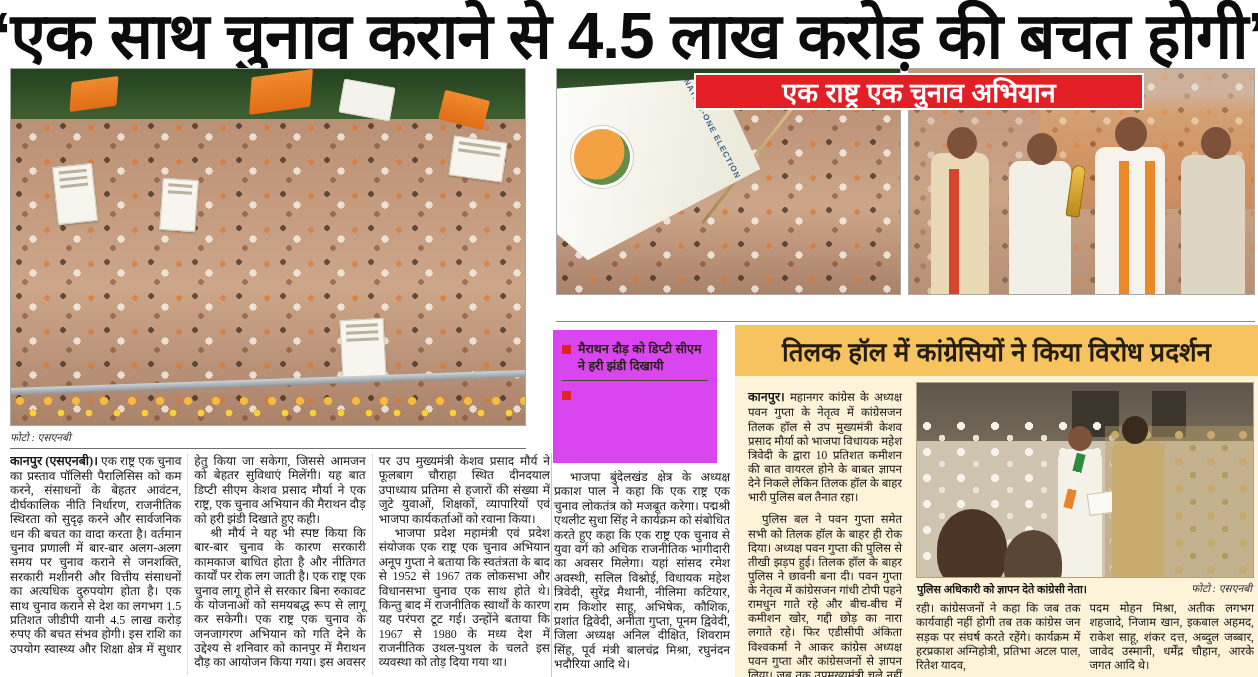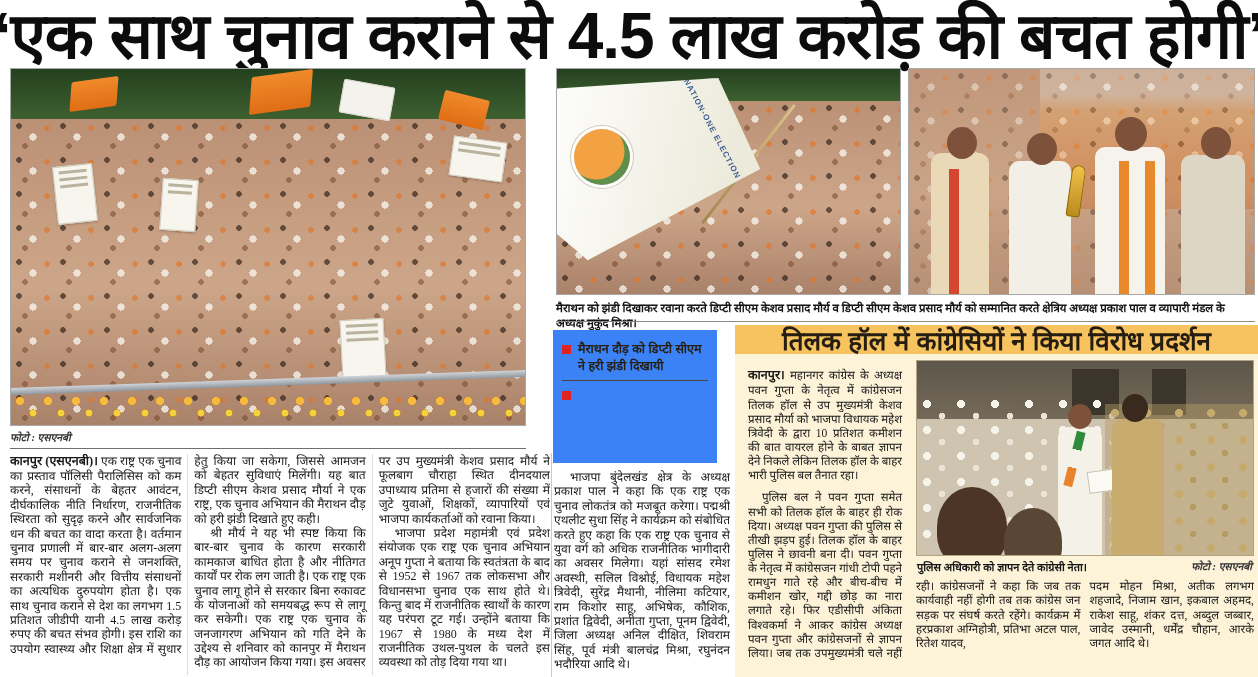--- a/index.html
+++ b/index.html
@@ -67,52 +67,52 @@
           transform:rotate(8deg); }
 
   
   .banner { position:absolute; left:694px; top:73px; width:450px; height:37px; z-index:6;
             background:#e31e24; border:2px solid #ffffff; color:#ffffff;
             display:flex; align-items:center; justify-content:center;
             font-family:"Liberation Sans", sans-serif; font-size:27px; font-weight:bold; }
 
   
   .cap { font-size:11.5px; font-weight:bold; color:#161616; }
-  .credit { font-style:italic; font-weight:bold; font-size:10.5px; color:#333; }
+  .credit { font-style:italic; font-weight:normal; font-size:10.5px; color:#333; }
   #capLeft { position:absolute; left:10px; top:430px; width:516px; display:flex; justify-content:space-between; }
   #ruleLeft { position:absolute; left:10px; top:448px; width:516px; border-top:1px solid #6f6f6f; }
   #capMid { position:absolute; left:556px; top:300px; width:699px; }
   #ruleMid { position:absolute; left:556px; top:321px; width:699px; border-top:1px solid #8a8a8a; }
   .vdiv { position:absolute; left:551px; top:453px; width:1px; height:224px; background:#c9c9c9; }
 
   
   #articleLeft { position:absolute; left:10px; top:454px; width:540px; height:221px;
                  column-count:3; column-gap:13px; column-rule:1px solid #dddddd;
                  font-size:12px; line-height:1.2; text-align:justify; overflow:hidden; }
   #articleLeft p { margin:0; }
   #articleLeft p + p { text-indent:16px; }
   .dl { font-weight:bold; font-size:12.5px; }
 
   
   #hlBox { position:absolute; left:553px; top:330px; width:164px; height:133px;
-           background:#3b82f6; padding:11px 9px 6px 9px; overflow:hidden; }
+           background:#d946ef; padding:11px 9px 6px 9px; overflow:hidden; }
   .hl-item { display:flex; gap:7px; font-family:"Liberation Sans",sans-serif;
              font-size:12.5px; font-weight:bold; color:#262016; line-height:1.32; }
   .hl-item .sq { width:9px; height:9px; background:#df2323; margin-top:4px; flex:none; }
   .hl-item.first { padding-bottom:6px; border-bottom:1px solid #4a4538; margin-bottom:6px; }
 
   
   #midCol { position:absolute; left:554px; top:470px; width:176px; height:207px;
             font-size:12px; line-height:1.2; text-align:justify; overflow:hidden; }
   #midCol p { text-indent:16px; }
 
   
   #rightArticle { position:absolute; left:735px; top:325px; width:523px; height:352px;
                   background:#fdf3d9; }
-  #rightHeadline { height:29px; background:#f6c35f; display:flex; align-items:center; justify-content:center;
+  #rightHeadline { height:51px; background:#f6c35f; display:flex; align-items:center; justify-content:center;
                    font-family:"Liberation Sans",sans-serif; font-size:26px; font-weight:bold; color:#251d11; }
   .right-body { display:flex; gap:6px; padding:6px 4px 0 5px; }
   #col5 { width:170px; flex:none; font-size:11.5px; line-height:1.23; text-align:justify;
           height:300px; overflow:hidden; }
   #col5 p { margin:8px; }
   #col5 p + p { text-indent:14px; }
   .right-stack { flex:1; min-width:0; }
   #photoProtest { position:relative; width:100%; height:196px; border:1px solid #b3a37e;
                   overflow:hidden; background:#cfc4b0; }
   .building { position:absolute; left:0; top:0; right:0; height:30%;
@@ -194,26 +194,28 @@
     <div class="head" style="left:118px;top:64px;width:30px;height:32px;"></div>
     <div class="person" style="left:186px;top:78px;width:70px;height:149px;background:#f6f3ec;"></div>
     <div class="head" style="left:206px;top:48px;width:32px;height:34px;"></div>
     <div class="stole" style="left:210px;top:92px;background:#e8892b;height:60%;"></div>
     <div class="stole" style="left:236px;top:92px;background:#e8892b;height:60%;"></div>
     <div class="mace" style="left:160px;top:96px;"></div>
     <div class="person" style="left:272px;top:86px;width:64px;height:141px;background:#ded6c4;"></div>
     <div class="head" style="left:292px;top:58px;width:30px;height:32px;"></div>
   </div>
 
+  <div class="banner">
+    <span>एक राष्ट्र एक चुनाव अभियान</span>
+  </div>
 
   <div id="capLeft">
     <span class="credit">फोटो : एसएनबी</span>
   </div>
   <div id="ruleLeft"></div>
-  <div id="capMid" class="cap">मैराथन को झंडी दिखाकर रवाना करते डिप्टी सीएम केशव प्रसाद मौर्य व डिप्टी सीएम केशव प्रसाद मौर्य को सम्मानित करते क्षेत्रिय अध्यक्ष प्रकाश पाल व व्यापारी मंडल के अध्यक्ष मुकुंद मिश्रा।</div>
   <div id="ruleMid"></div>
   <div class="vdiv"></div>
 
   <div id="articleLeft">
     <p><span class="dl">कानपुर (एसएनबी)।</span> <span>एक राष्ट्र एक चुनाव का प्रस्ताव पॉलिसी पैरालिसिस को कम करने, संसाधनों के बेहतर आवंटन, दीर्घकालिक नीति निर्धारण, राजनीतिक स्थिरता को सुदृढ़ करने और सार्वजनिक धन की बचत का वादा करता है। वर्तमान चुनाव प्रणाली में बार-बार अलग-अलग समय पर चुनाव कराने से जनशक्ति, सरकारी मशीनरी और वित्तीय संसाधनों का अत्यधिक दुरुपयोग होता है। एक साथ चुनाव कराने से देश का लगभग 1.5 प्रतिशत जीडीपी यानी 4.5 लाख करोड़ रुपए की बचत संभव होगी। इस राशि का उपयोग स्वास्थ्य और शिक्षा क्षेत्र में सुधार हेतु किया जा सकेगा, जिससे आमजन को बेहतर सुविधाएं मिलेंगी। यह बात डिप्टी सीएम केशव प्रसाद मौर्या ने एक राष्ट्र, एक चुनाव अभियान की मैराथन दौड़ को हरी झंडी दिखाते हुए कही।</span></p>
     <p>श्री मौर्य ने यह भी स्पष्ट किया कि बार-बार चुनाव के कारण सरकारी कामकाज बाधित होता है और नीतिगत कार्यों पर रोक लग जाती है। एक राष्ट्र एक चुनाव लागू होने से सरकार बिना रुकावट के योजनाओं को समयबद्ध रूप से लागू कर सकेगी। एक राष्ट्र एक चुनाव के जनजागरण अभियान को गति देने के उद्देश्य से शनिवार को कानपुर में मैराथन दौड़ का आयोजन किया गया। इस अवसर पर उप मुख्यमंत्री केशव प्रसाद मौर्य ने फूलबाग चौराहा स्थित दीनदयाल उपाध्याय प्रतिमा से हजारों की संख्या में जुटे युवाओं, शिक्षकों, व्यापारियों एवं भाजपा कार्यकर्ताओं को रवाना किया।</p>
     <p>भाजपा प्रदेश महामंत्री एवं प्रदेश संयोजक एक राष्ट्र एक चुनाव अभियान अनूप गुप्ता ने बताया कि स्वतंत्रता के बाद से 1952 से 1967 तक लोकसभा और विधानसभा चुनाव एक साथ होते थे। किन्तु बाद में राजनीतिक स्वार्थों के कारण यह परंपरा टूट गई। उन्होंने बताया कि 1967 से 1980 के मध्य देश में राजनीतिक उथल-पुथल के चलते इस व्यवस्था को तोड़ दिया गया था।</p>
   </div>
 
   <div id="hlBox">

